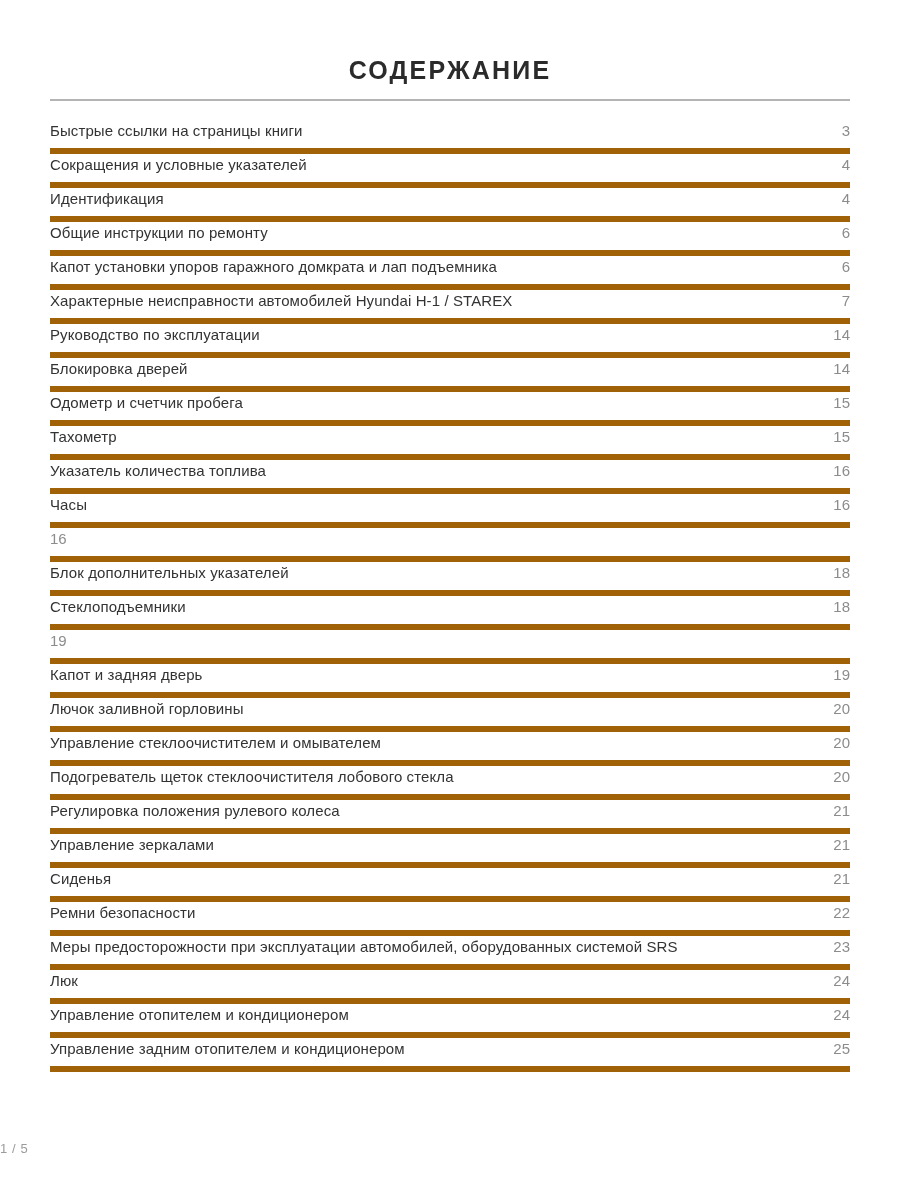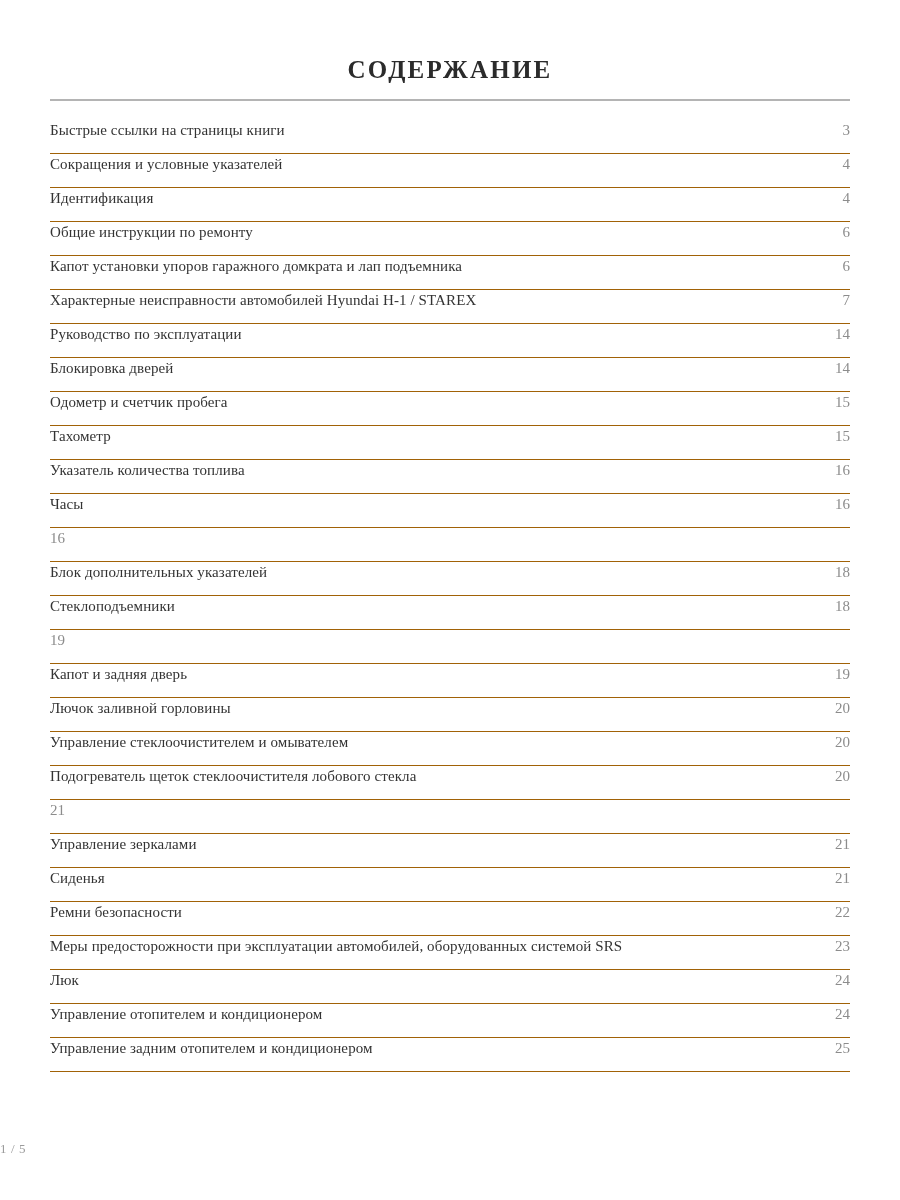--- a/index.html
+++ b/index.html
@@ -13,21 +13,20 @@
     font-family: "Liberation Sans", "DejaVu Sans", sans-serif;
     -webkit-font-smoothing: antialiased;
     overflow: hidden;
   }
 
   .page {
     position: relative;
     width: 716px;
     height: 1200px;
     box-sizing: border-box;
-    font-family: Liberation Serif, serif;
   }
 
   
   .doc-title {
     position: absolute;
     top: 36px;
     left: 0;
     width: 900px;
     text-align: center;
     font-size: 25px;
@@ -57,21 +56,21 @@
     margin: 0;
     padding: 0;
   }
 
   .toc-row {
     display: flex;
     align-items: baseline;
     justify-content: space-between;
     height: 34px;
     box-sizing: border-box;
-    border-bottom: 1px solid #a16207;
+    border-bottom: 6px solid #a16207;
     white-space: nowrap;
   }
 
   .toc-label {
     font-size: 15px;
     color: #333333;
     line-height: 21px;
     letter-spacing: 0.1px;
     overflow: hidden;
     text-overflow: clip;
@@ -181,20 +180,21 @@
         </li>
         <li class="toc-row">
           <span class="toc-label">Управление стеклоочистителем и омывателем</span>
           <span class="toc-page">20</span>
         </li>
         <li class="toc-row">
           <span class="toc-label">Подогреватель щеток стеклоочистителя лобового стекла</span>
           <span class="toc-page">20</span>
         </li>
         <li class="toc-row">
+          <span class="toc-label">Регулировка положения рулевого колеса</span>
           <span class="toc-page">21</span>
         </li>
         <li class="toc-row">
           <span class="toc-label">Управление зеркалами</span>
           <span class="toc-page">21</span>
         </li>
         <li class="toc-row">
           <span class="toc-label">Сиденья</span>
           <span class="toc-page">21</span>
         </li>

